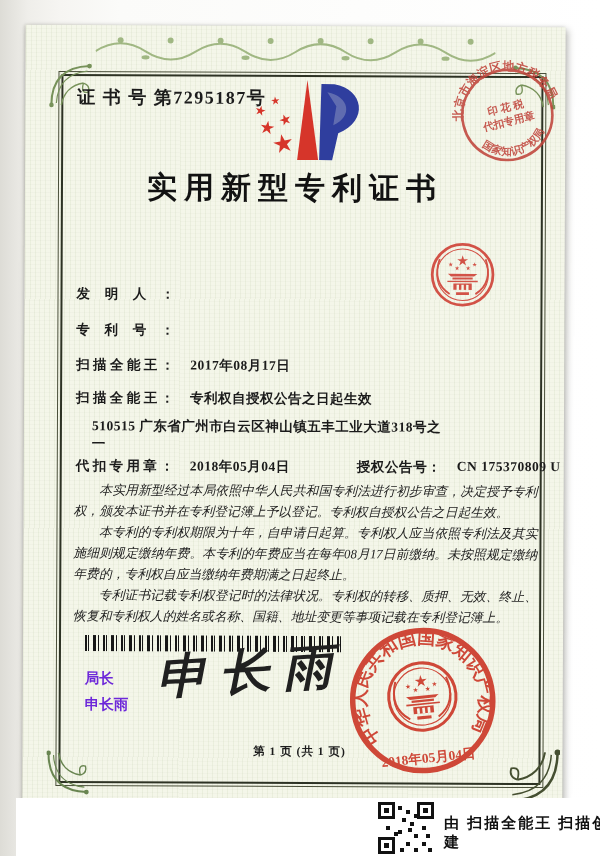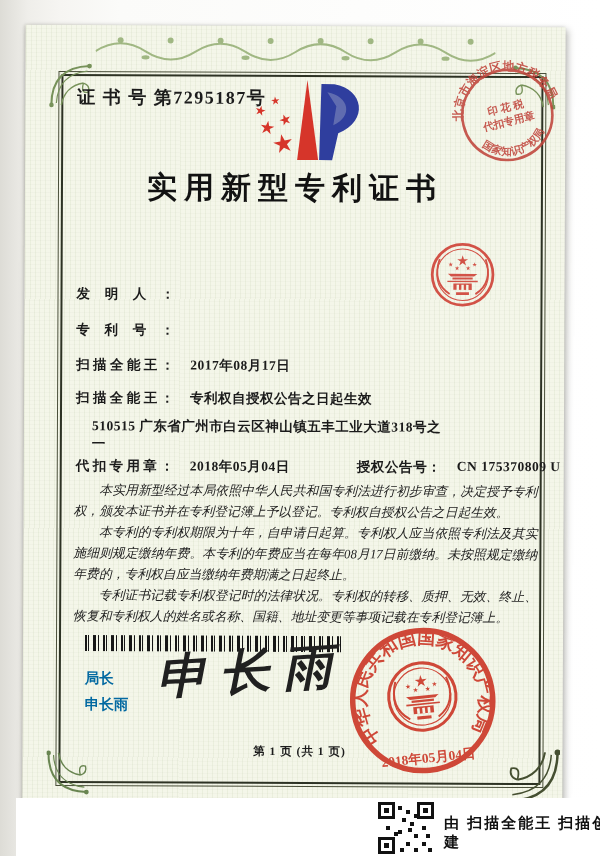--- a/index.html
+++ b/index.html
@@ -37,21 +37,21 @@
   .row .val{font-weight:600;margin-left:16px;letter-spacing:.5px;white-space:nowrap;}
   .row .val .l2{display:block;white-space:nowrap;}
   .pair2{position:absolute;left:254px;display:flex;margin-left:27px;}
   .pair2 .lab{width:84px;}
   .paras{position:absolute;left:50px;top:455px;width:464px;
     font-size:12.8px;line-height:21px;text-align:justify;color:#222;
     font-style:italic;font-weight:500;}
   .paras p{margin:0;text-indent:2em;}
   .barcode{position:absolute;left:62px;top:610px;width:258px;height:16px;
     background:repeating-linear-gradient(90deg,#161616 0 2px,transparent 2px 3px,#161616 3px 4px,transparent 4px 8px,#161616 8px 11px,transparent 11px 13px,#161616 13px 14px,transparent 14px 18px);}
-  .director{position:absolute;left:62px;top:640px;font-size:14.5px;font-weight:700;color:#0369a1;line-height:26px;}
+  .director{position:absolute;left:62px;top:640px;font-size:14.5px;font-weight:700;color:#6d28d9;line-height:26px;}
   .signature{position:absolute;left:138px;top:614px;font-size:48px;font-weight:700;font-style:italic;
     letter-spacing:12px;color:#202020;transform:rotate(-4deg) scaleX(1.05);white-space:nowrap;}
   .seal{position:absolute;left:312px;top:586px;transform:rotate(-6deg);opacity:.92;}
   .mini-emblem{position:absolute;left:404px;top:214px;opacity:.92;}
   .page-footer{position:absolute;left:0;top:718px;width:554px;text-align:center;font-size:11.5px;font-weight:600;color:#1c1c1c;letter-spacing:1px;}
   .scan-footer{position:absolute;left:16px;top:798px;width:600px;height:58px;background:#fff;}
   .qr{position:absolute;left:362px;top:4px;}
   .scan-text{position:absolute;left:428px;top:16px;font-size:15px;font-weight:600;letter-spacing:2px;color:#111;
     font-family:"Liberation Sans","DejaVu Sans",sans-serif;}
   .seal-text,.stamp-text{font-family:"Liberation Serif","DejaVu Serif",serif;font-weight:700;}

